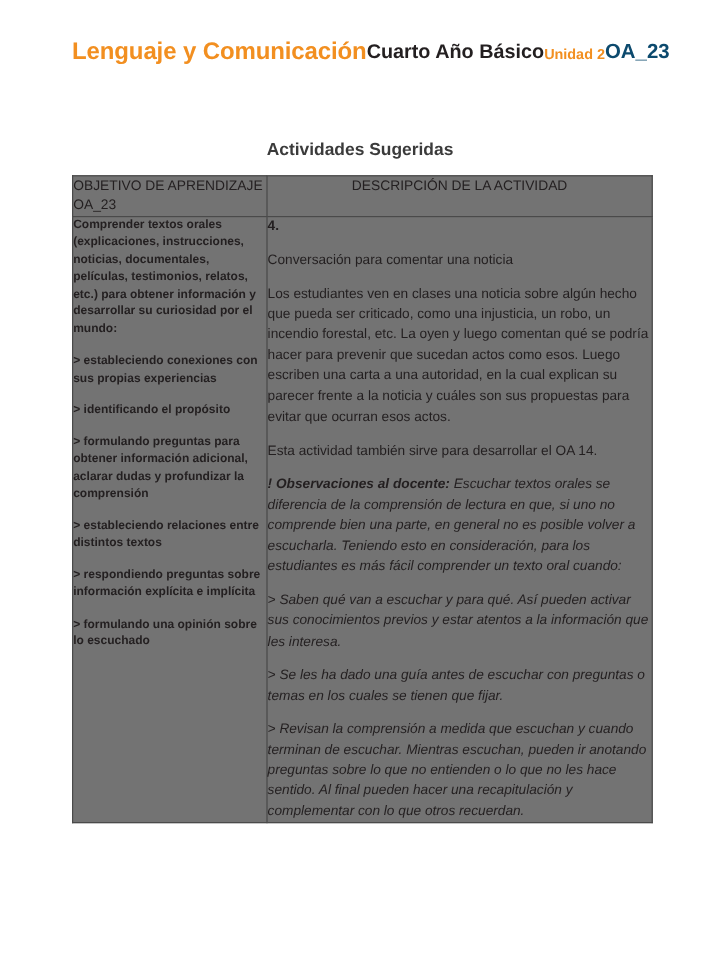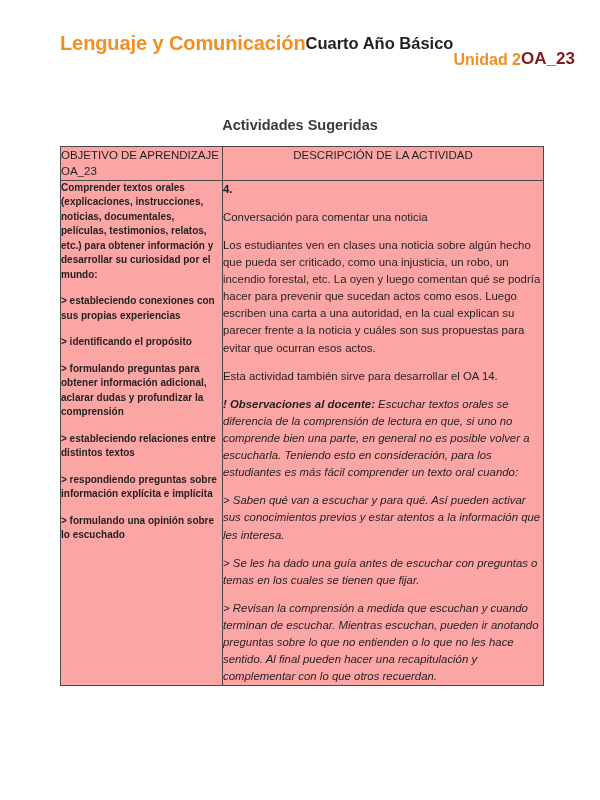--- a/index.html
+++ b/index.html
@@ -51,32 +51,32 @@
   }
   .grade-title {
     font-size: 16.5px;
     font-weight: bold;
     color: #231f20;
     line-height: 1.2;
     margin-top: 2px;
     white-space: nowrap;
   }
   .unit-label {
-    font-size: 16px;
+    font-size: 12px;
     font-weight: bold;
     color: #f28f20;
     line-height: 1.16;
     white-space: nowrap;
   }
   .oa-label {
     font-size: 17px;
     font-weight: bold;
-    color: #7f1d1d;
+    color: #0c4a6e;
     line-height: 1.2;
-    margin-top: 17px;
+    margin-top: 1px;
     white-space: nowrap;
   }
 
   
   .section-title {
     position: absolute;
     left: 0;
     top: 117px;
     width: 600px;
     text-align: center;
@@ -86,21 +86,21 @@
   }
 
   
   .activity-table {
     position: absolute;
     left: 60px;
     top: 146px;
     width: 483px;
     border-collapse: collapse;
     table-layout: fixed;
-    background: #fca5a5;
+    background: #737373;
   }
   .activity-table td, .activity-table th {
     border: 1px solid #4a4a4a;
     vertical-align: top;
     padding: 0;
   }
   .col-objective { width: 162px; }
   .col-description { width: 321px; }
 
   .th-objective {

